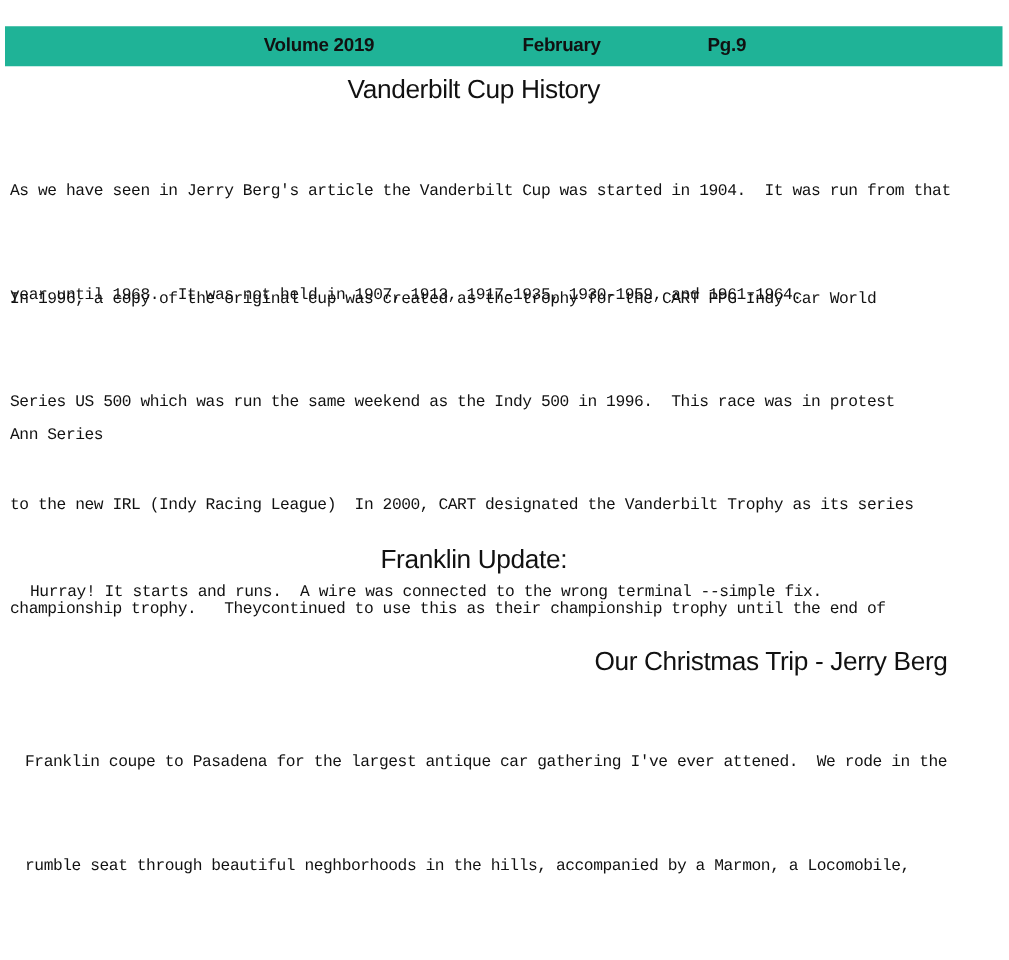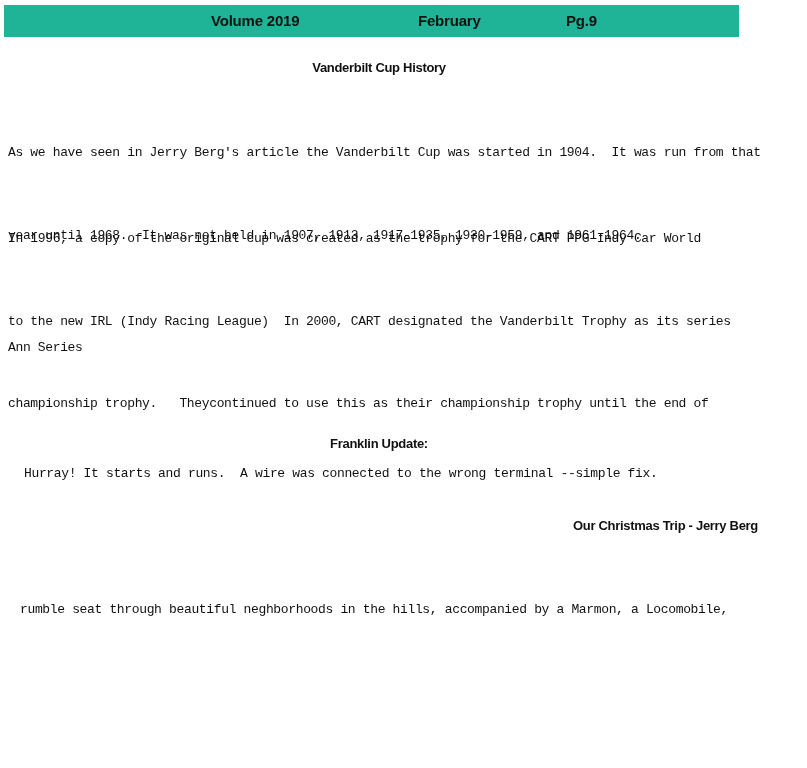--- a/index.html
+++ b/index.html
@@ -1,34 +1,34 @@
 <!DOCTYPE html>
 <html><head>
   <meta charset="utf-8">
   <style>
     html, body { margin: 0; padding: 0; background: #ffffff; }
     body {
       width: 807px; height: 768px; position: relative; overflow: hidden;
       font-family: "Liberation Sans", sans-serif; color: #111;
     }
     .header-bar {
-      position: absolute; left: 4px; top: 5px; width: 735px; height: 32px;
+      position: absolute; left: 4px; top: 21px; width: 798px; height: 32px;
       background: #1fb397;
     }
     .header-bar span {
       position: absolute; top: 7px; font-weight: bold; font-size: 15px;
       color: #111; letter-spacing: -0.2px;
     }
     .hdr-volume { left: 207px; }
     .hdr-month { left: 414px; text-align: center; }
     .hdr-page { left: 562px; }
 
     .heading {
       position: absolute; left: 0; width: 758px; text-align: center;
-      font-weight: bold; font-size: 13px; letter-spacing: -0.3px;
+      font-weight: normal; font-size: 21px; letter-spacing: -0.3px;
     }
     .para {
       position: absolute; font-size: 13px; line-height: 27.5px;
       letter-spacing: -0.35px; white-space: pre; font-family: Liberation Mono, monospace;
     }
     .line { display: block; }
   </style>
 </head>
 <body>
 
@@ -38,29 +38,31 @@
   <span class="hdr-page">Pg.9</span>
 </div>
 
 <div class="heading" style="top:60px;">Vanderbilt Cup History</div>
 <div class="para" style="left:8px; top:84px;">
   <span class="line">As we have seen in Jerry Berg's article the Vanderbilt Cup was started in 1904.  It was run from that</span>
   <span class="line">year until 1968.  It was not held in 1907, 1913, 1917-1935, 1930-1959, and 1961-1964.</span>
 </div>
 <div class="para" style="left:8px; top:170px;">
   <span class="line">In 1996, a copy of the original cup was created as the trophy for the CART PPG Indy Car World</span>
+  <span class="line">Series US 500 which was run the same weekend as the Indy 500 in 1996.  This race was in protest</span>
   <span class="line">to the new IRL (Indy Racing League)  In 2000, CART designated the Vanderbilt Trophy as its series</span>
   <span class="line">championship trophy.   Theycontinued to use this as their championship trophy until the end of</span>
 </div>
 <div class="para" style="left:8px; top:334px;">Ann Series</div>
 
 <div class="heading" style="top:436px;">Franklin Update:</div>
 <div class="para" style="left:24px; top:460px;">Hurray! It starts and runs.  A wire was connected to the wrong terminal --simple fix.</div>
 
 <div class="heading" style="top:518px;text-align:right;">Our Christmas Trip - Jerry Berg</div>
 <div class="para" style="left:20px; top:541px;">
+  <span class="line">Franklin coupe to Pasadena for the largest antique car gathering I've ever attened.  We rode in the</span>
   <span class="line">rumble seat through beautiful neghborhoods in the hills, accompanied by a Marmon, a Locomobile,</span>
   
   
   
   
   
 </div>
 
 </body></html>

